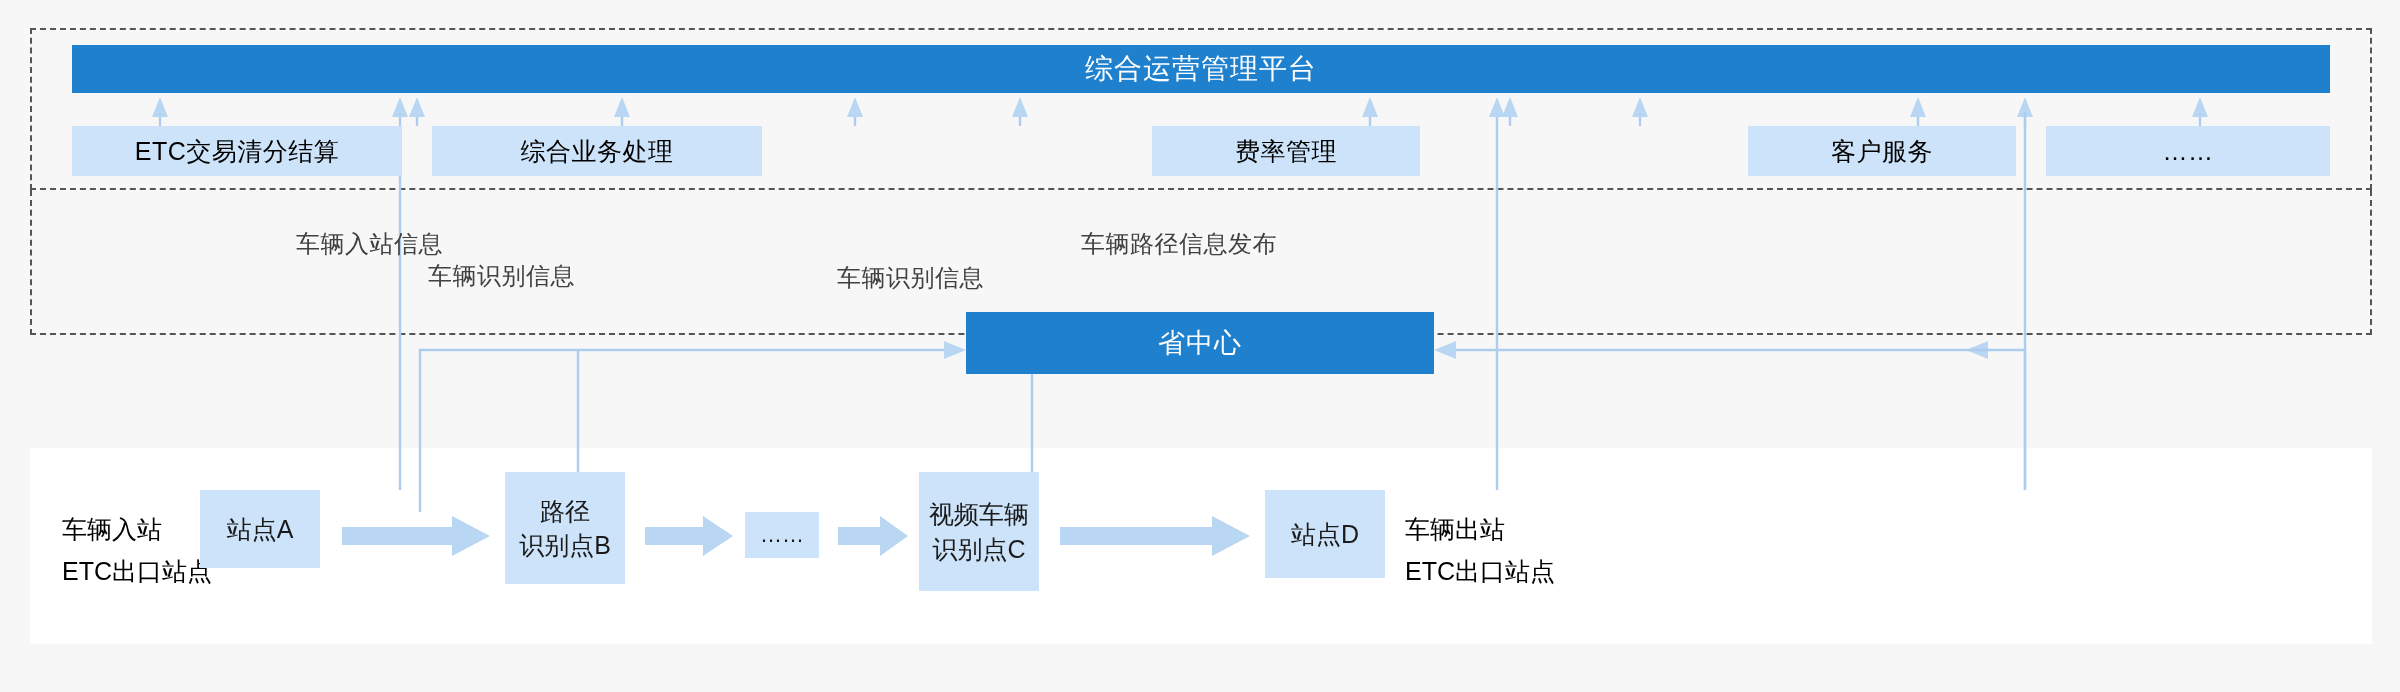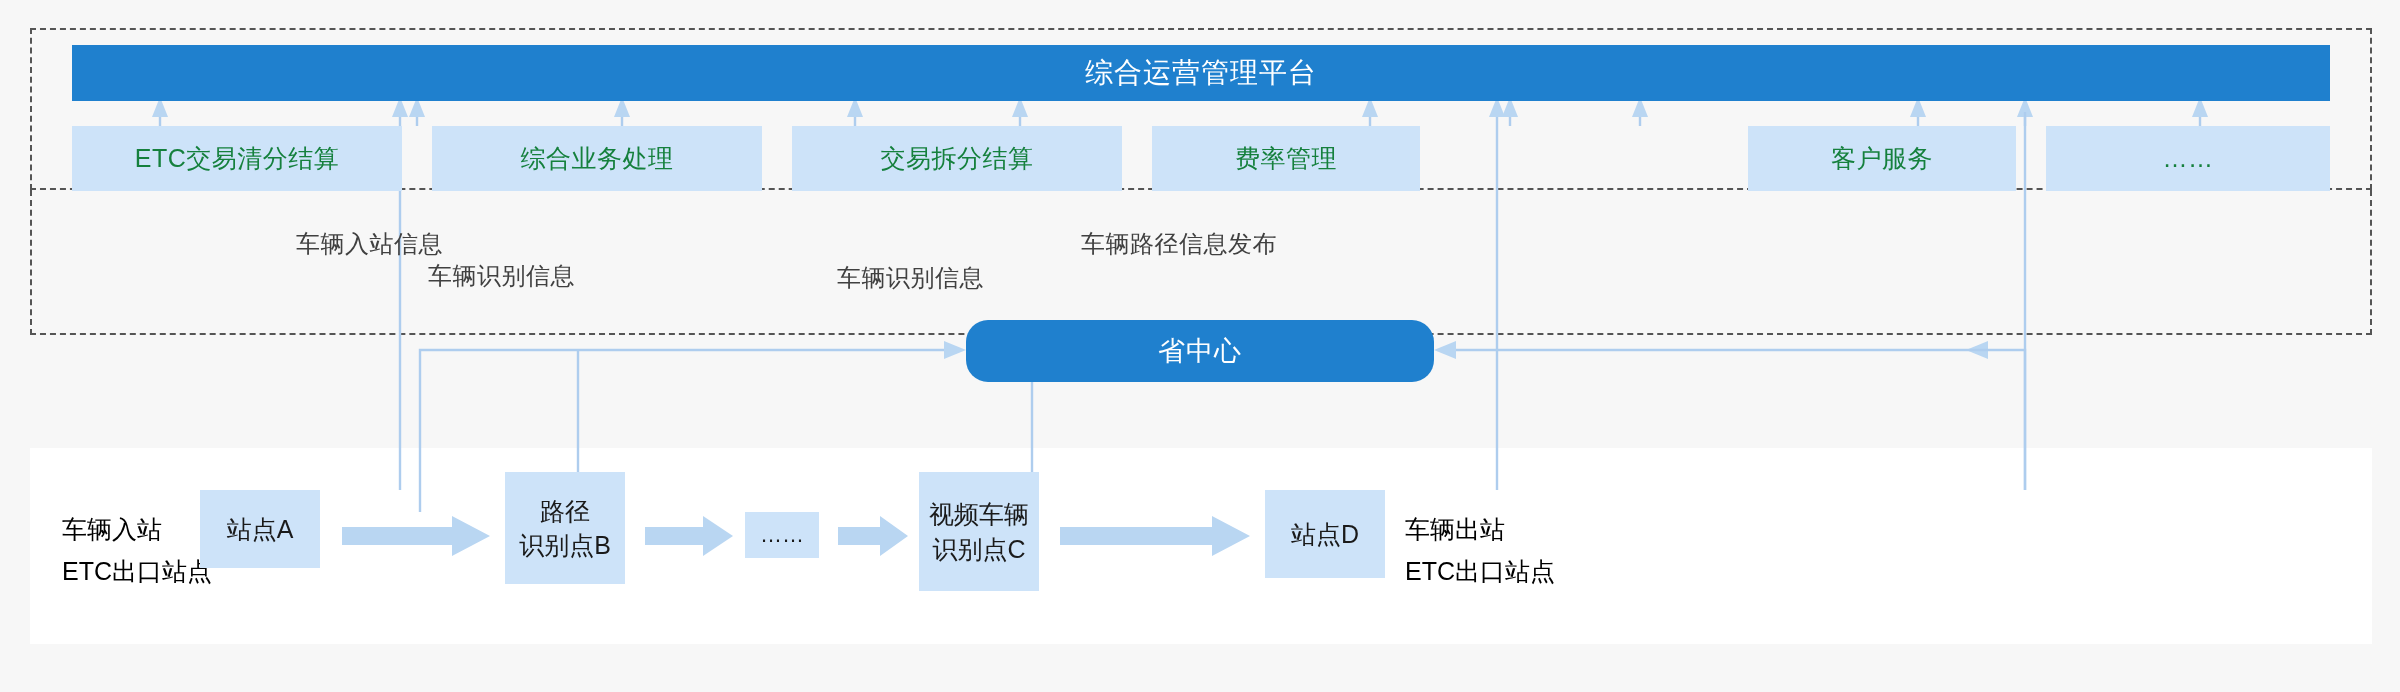--- a/index.html
+++ b/index.html
@@ -48,38 +48,37 @@
     align-items: center;
     justify-content: center;
     font-size: 28px;
     letter-spacing: 1px;
     box-sizing: border-box;
   }
   #platform-bar {
     left: 72px;
     top: 45px;
     width: 2258px;
-    height: 56px;
+    height: 48px;
   }
   #province-bar {
     left: 966px;
-    top: 320px;
+    top: 312px;
     width: 468px;
     height: 62px;
     font-size: 27px;
-    border-radius: 22px;
   }
 
   
   .cap-box {
     position: absolute;
     top: 126px;
-    height: 65px;
+    height: 50px;
     background: #cde3f9;
-    color: #15803d;
+    color: #000000;
     display: flex;
     align-items: center;
     justify-content: center;
     font-size: 25px;
     box-sizing: border-box;
     letter-spacing: 0.5px;
   }
 
   
   #bottom-panel {
@@ -220,23 +219,20 @@
   <div class="bar-primary" id="platform-bar">
     <span>综合运营管理平台</span>
   </div>
 
   <div class="cap-box" style="left:72px;width:330px;">
     <span>ETC交易清分结算</span>
   </div>
   <div class="cap-box" style="left:432px;width:330px;">
     <span>综合业务处理</span>
   </div>
-  <div class="cap-box" style="left:792px;width:330px;">
-    <span>交易拆分结算</span>
-  </div>
   <div class="cap-box" style="left:1152px;width:268px;">
     <span>费率管理</span>
   </div>
   <div class="cap-box" style="left:1748px;width:268px;">
     <span>客户服务</span>
   </div>
   <div class="cap-box" style="left:2046px;width:284px;">
     <span>……</span>
   </div>
 

